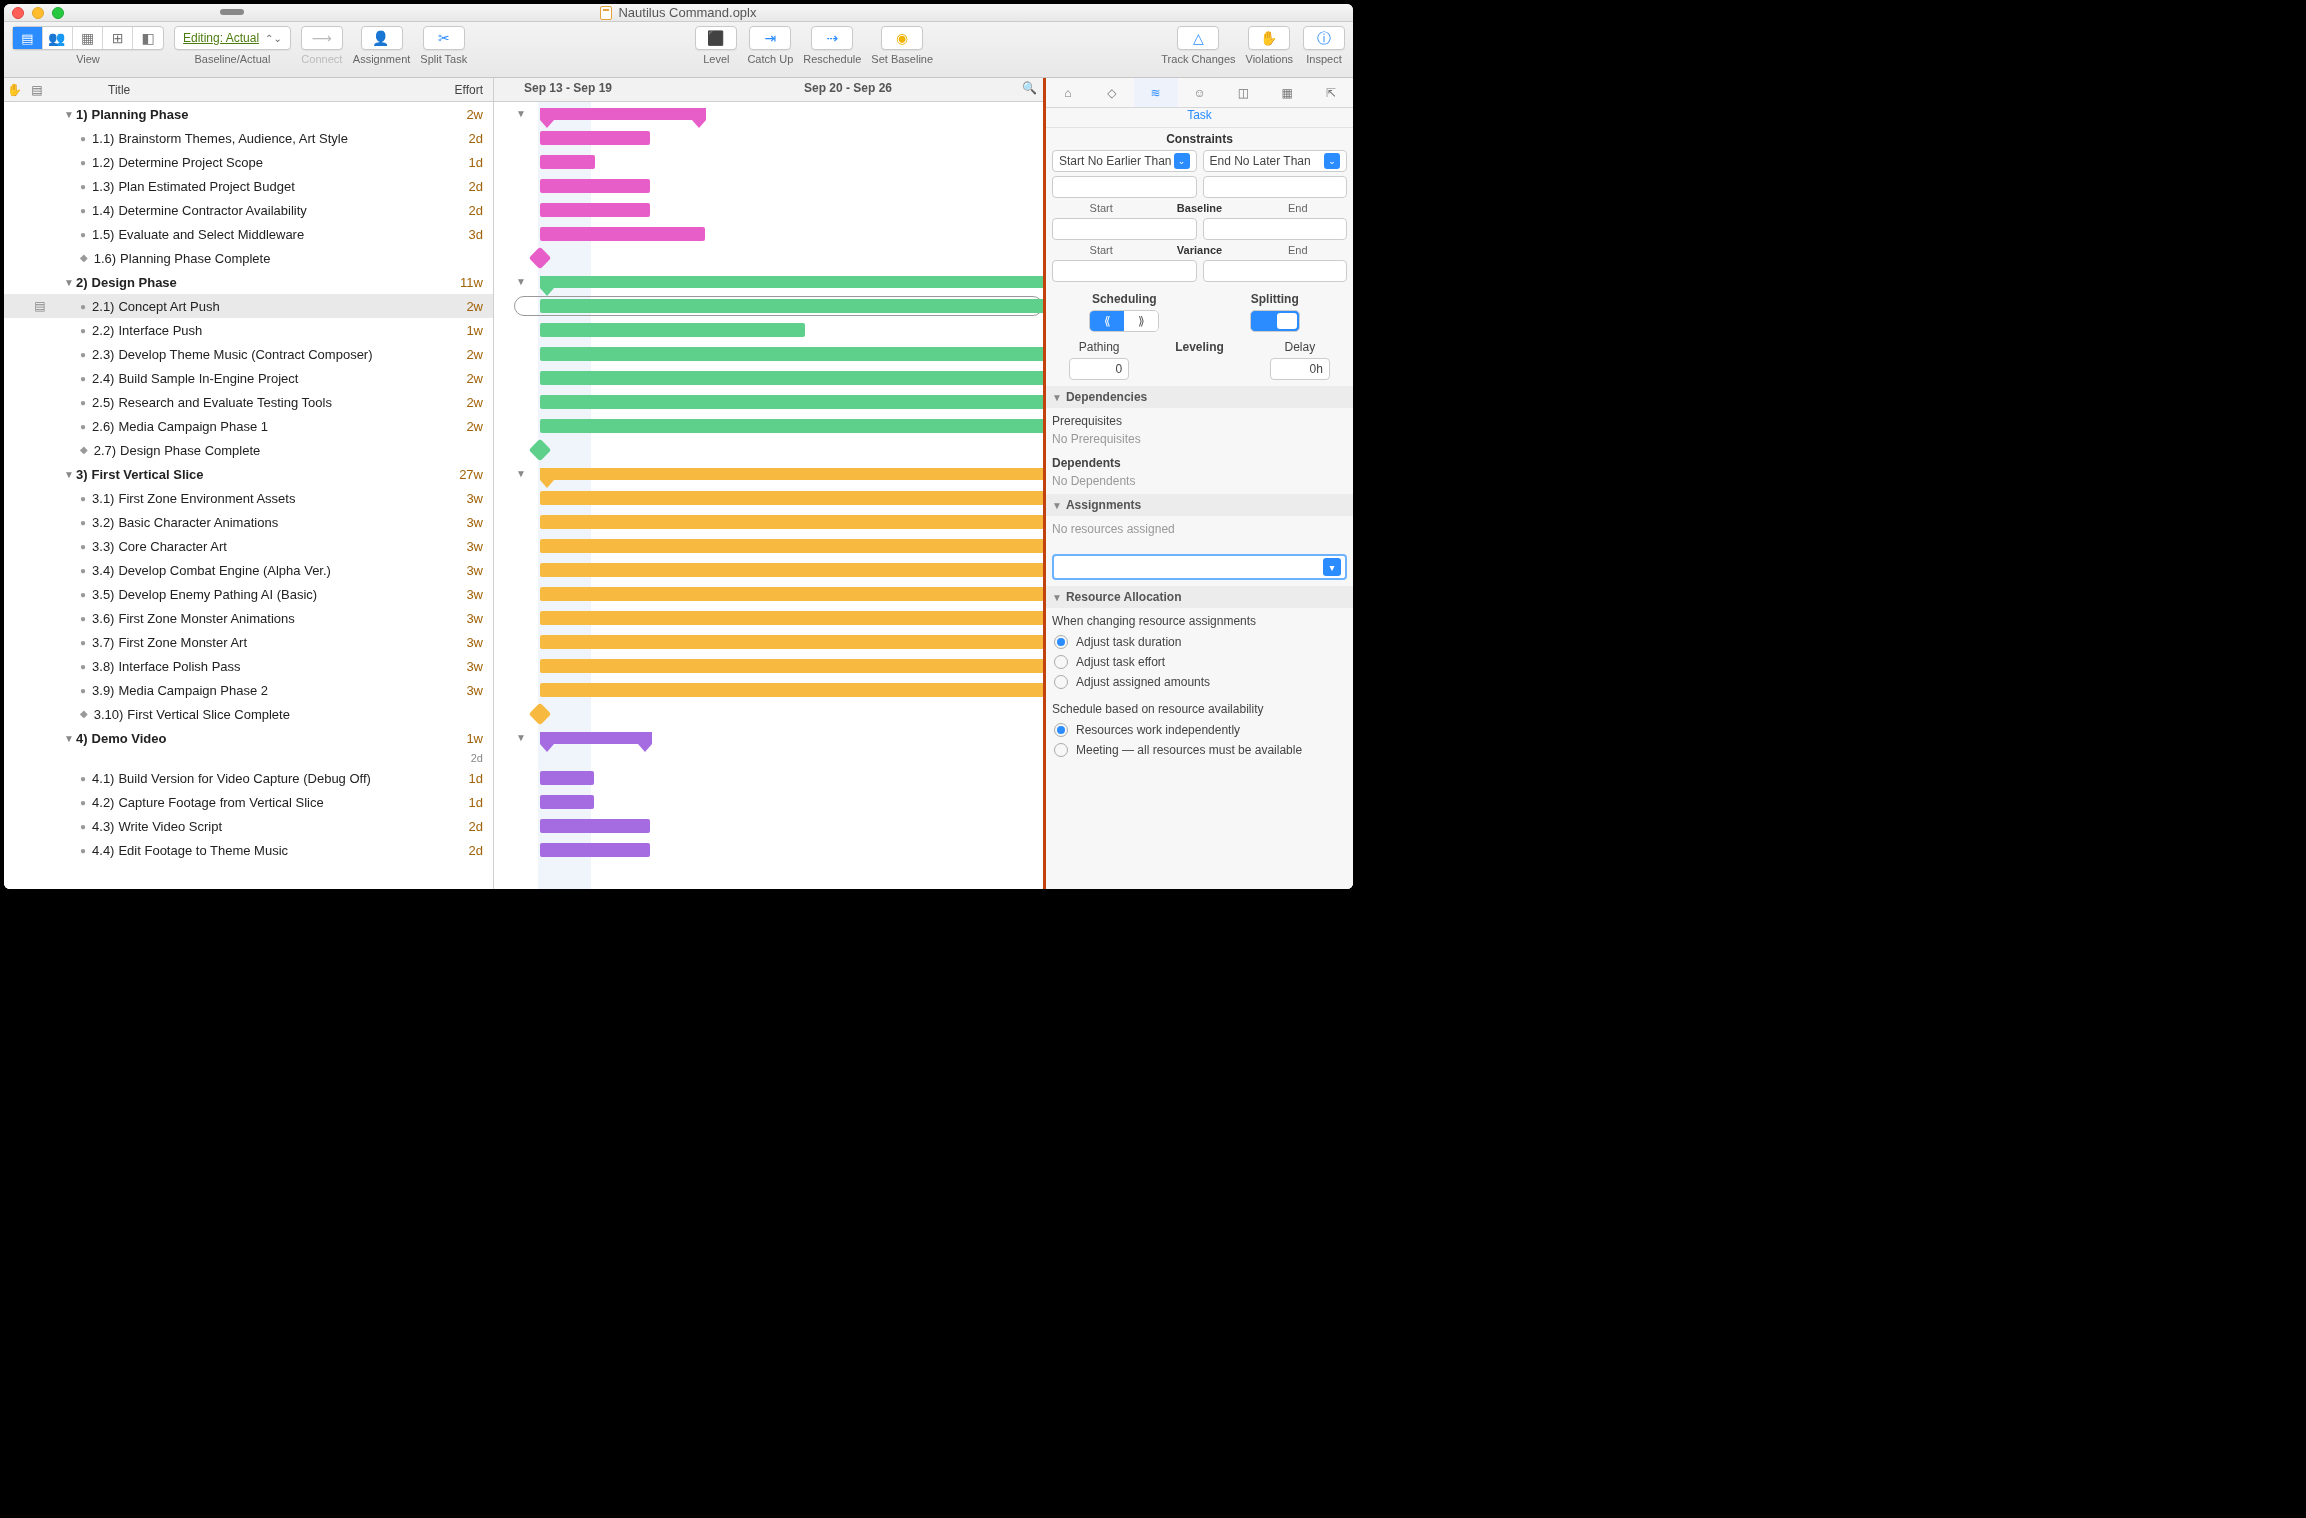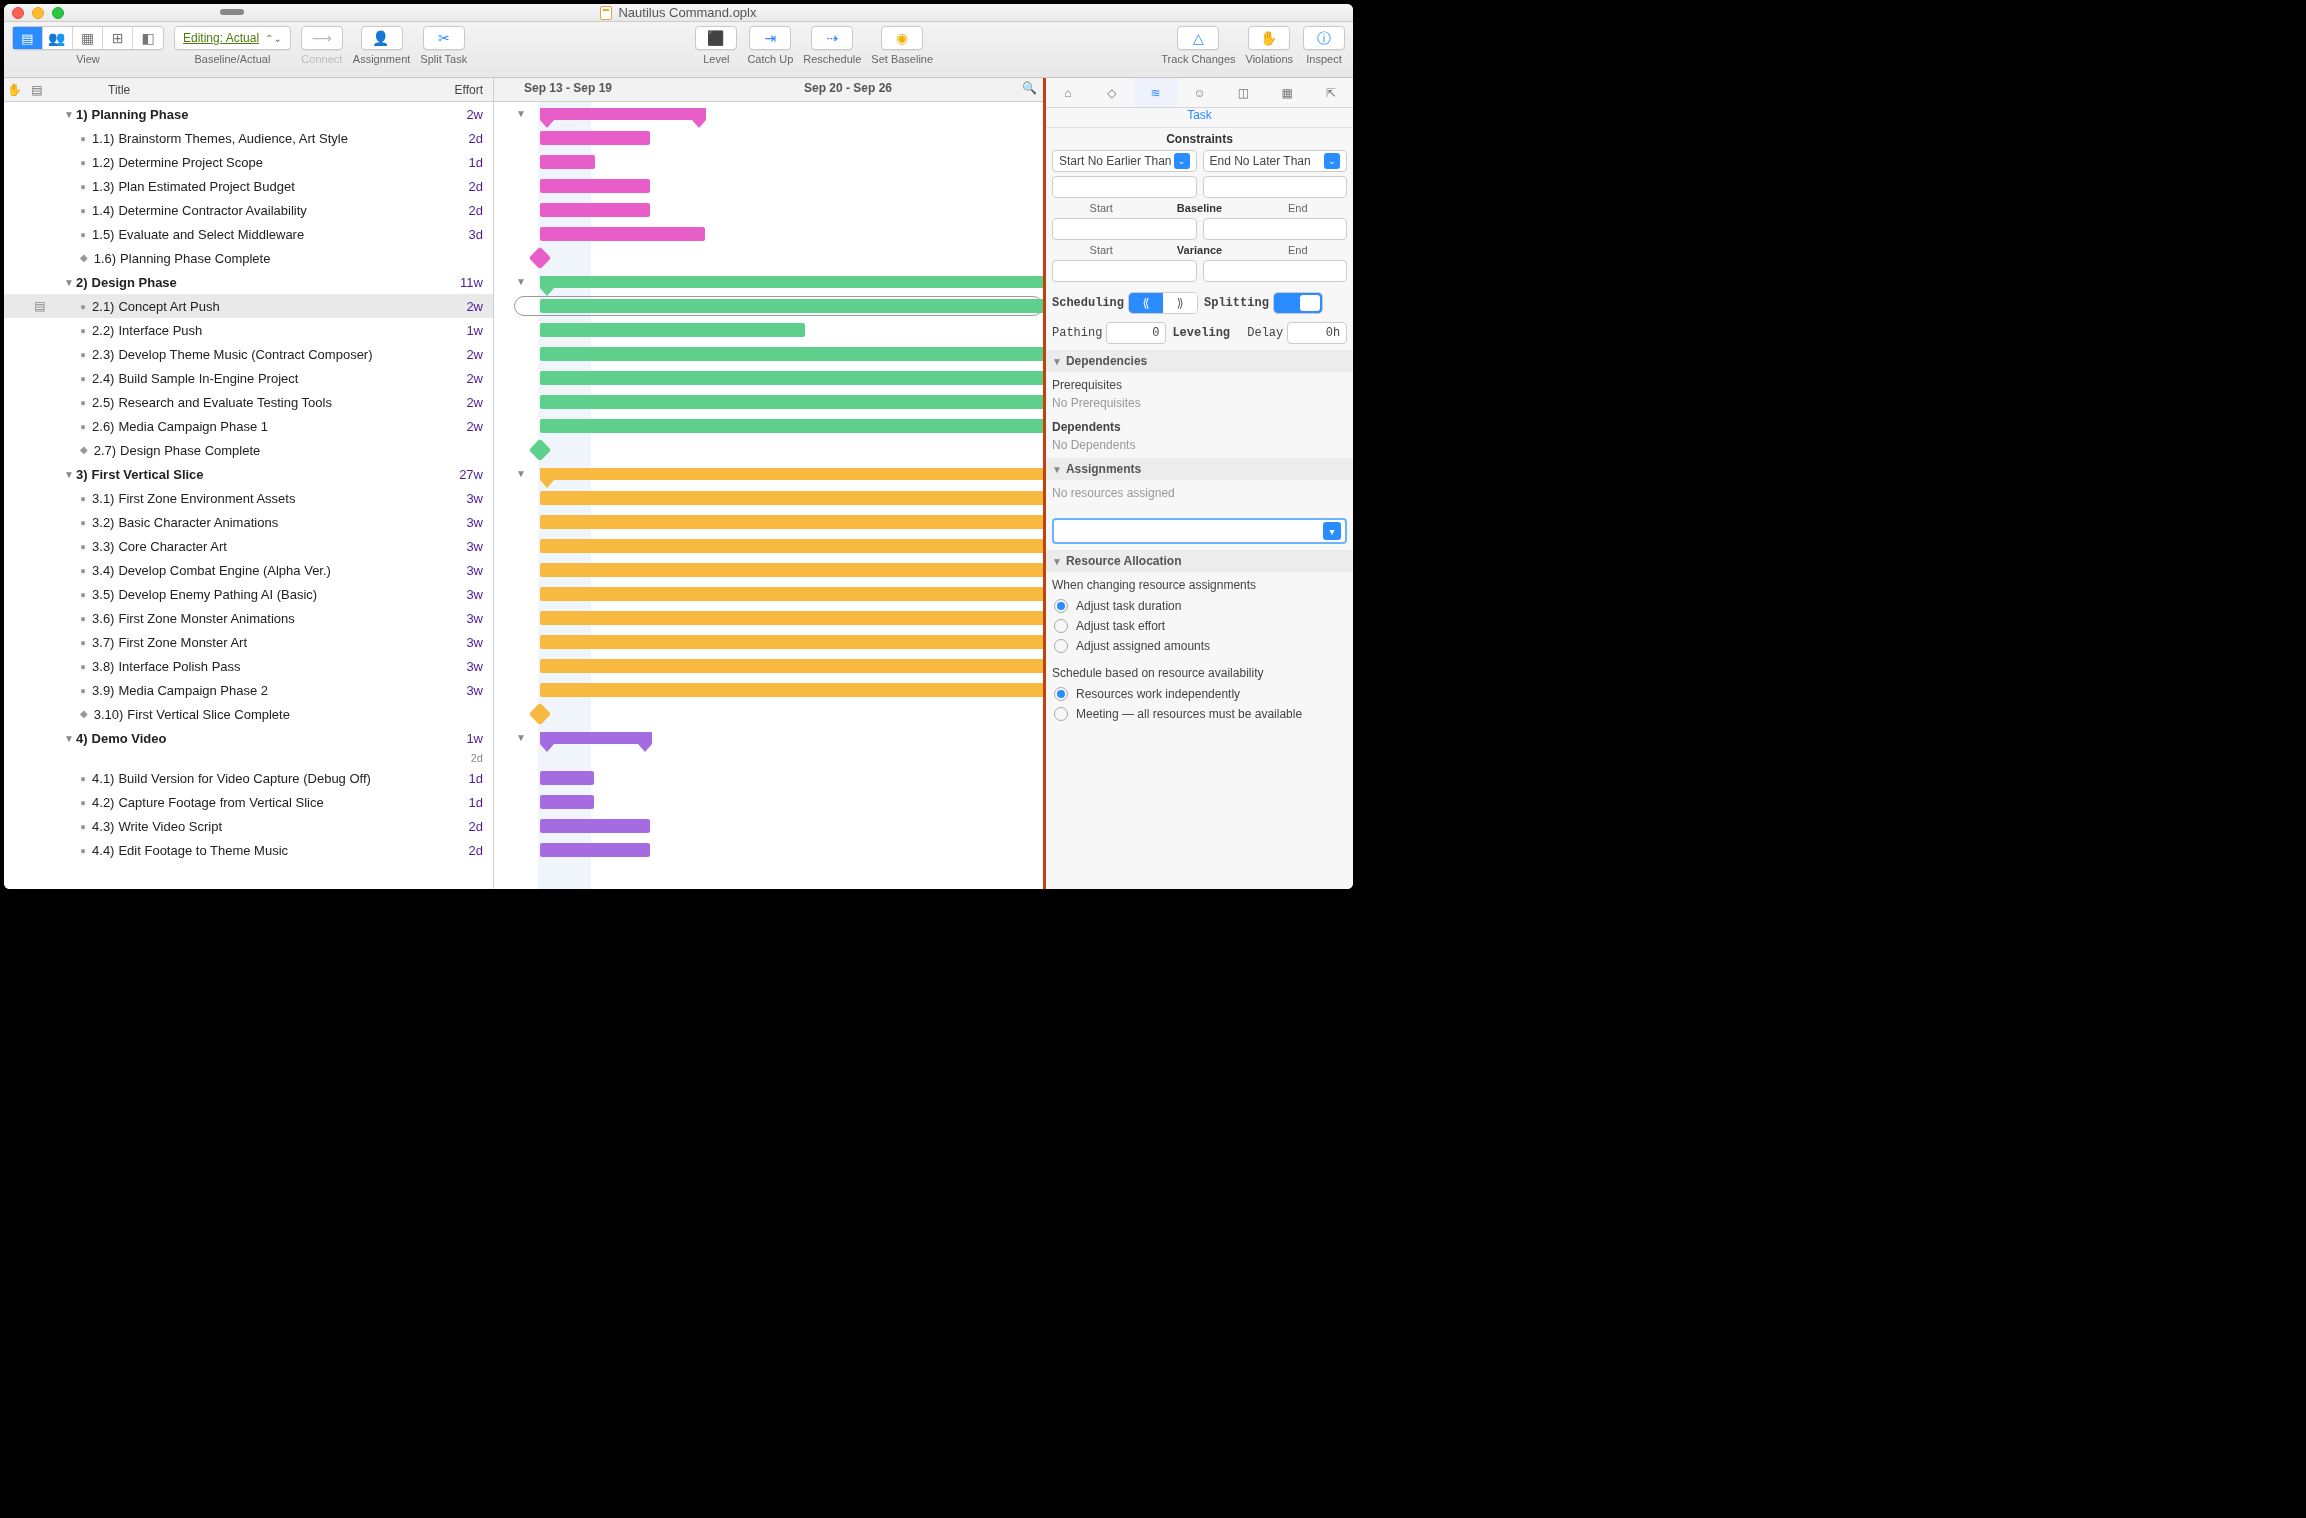--- a/index.html
+++ b/index.html
@@ -104,21 +104,21 @@
     padding-left:6px;
     font-size:13px; color:#222;
   }
   .row.group .title{font-weight:600;}
   .row .indent{width:14px; display:inline-block;}
   .row .disclosure{width:12px; color:#888; font-size:10px; cursor:pointer; user-select:none;}
   .row .num{margin-right:4px; color:#222;}
   .row .bullet{color:#999; margin:0 6px 0 2px; font-size:10px;}
   .row .diamond-bullet{color:#999; margin:0 6px 0 2px; font-size:10px; transform:translateY(-1px);}
   .row .title{flex:1; white-space:nowrap; overflow:hidden; text-overflow:ellipsis;}
-  .row .effort{width:60px; text-align:right; color:#4c1d95; padding-right:10px;}
+  .row .effort{width:60px; text-align:right; color:#a16207; padding-right:10px;}
   .row.selected{background:#e9e9e9;}
   .row.selected .note-icon{color:#888;}
   .note-icon{width:20px; text-align:center; font-size:12px; color:transparent;}
   .row .sub-effort{font-size:11px; color:#888; width:60px; text-align:right; padding-right:10px;}
 
   
   .gantt{ flex:1; display:flex; flex-direction:column; border-right:3px solid #c2410c; position:relative;font-weight:bold;}
   .gantt-header{
     height:24px; border-bottom:1px solid #cfcfcf; background:#f2f2f2;
     display:flex; align-items:center; position:relative; font-size:12px; color:#555;
@@ -170,21 +170,21 @@
   .seg-btns .off{background:#fff; color:#555;}
   .switch{width:50px;height:22px;border:1px solid #ccc;border-radius:5px;display:flex;align-items:center;justify-content:flex-end;padding:2px;background:#2a8cff;}
   .switch .knob{width:20px;height:16px;background:#fff;border-radius:3px;}
   .radio-row{display:flex; align-items:center; gap:8px; padding:3px 2px; cursor:pointer;}
   .radio{width:14px;height:14px;border:1px solid #aaa;border-radius:50%; display:flex; align-items:center; justify-content:center;}
   .radio.checked::after{content:"";width:8px;height:8px;border-radius:50%;background:#2a8cff;}
   .muted{color:#999;}
   .assign-input{border:2px solid #6bb3ff; border-radius:4px; height:26px; display:flex; align-items:center; padding:0 4px; background:#fff;}
   .assign-input .dd{width:18px;height:18px;background:#2a8cff;border-radius:3px;margin-left:auto;display:flex;align-items:center;justify-content:center;color:#fff;font-size:10px;}
   .small-input{width:60px;height:22px;border:1px solid #ccc;border-radius:4px;background:#fff;text-align:right;padding:0 6px;display:flex;align-items:center;justify-content:flex-end;}
-  .pair-col{flex:1;display:flex;flex-direction:row;align-items:center;gap:4px;font-family:Liberation Mono, monospace;}
+  .pair-col{flex:1;display:flex;flex-direction:column;align-items:center;gap:4px;}
 </style>
 </head>
 <body>
 
 <div class="window">
 
   <div class="titlebar">
     <div class="traffic-lights">
       <div class="tl red"></div>
       <div class="tl yellow"></div>

